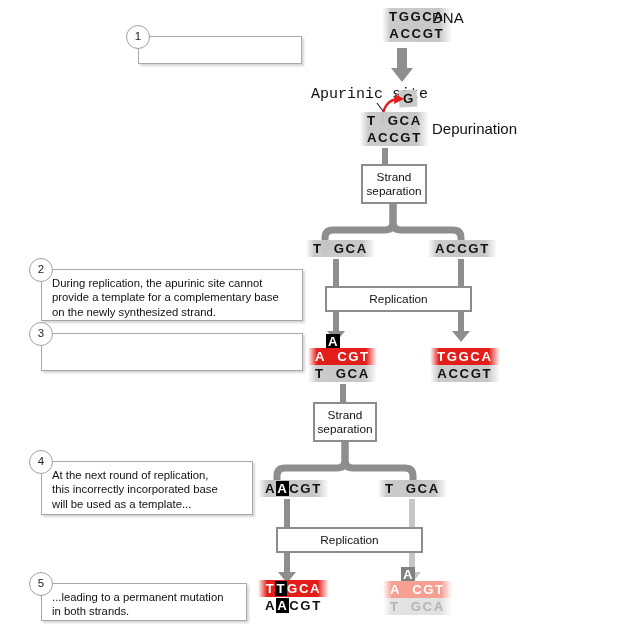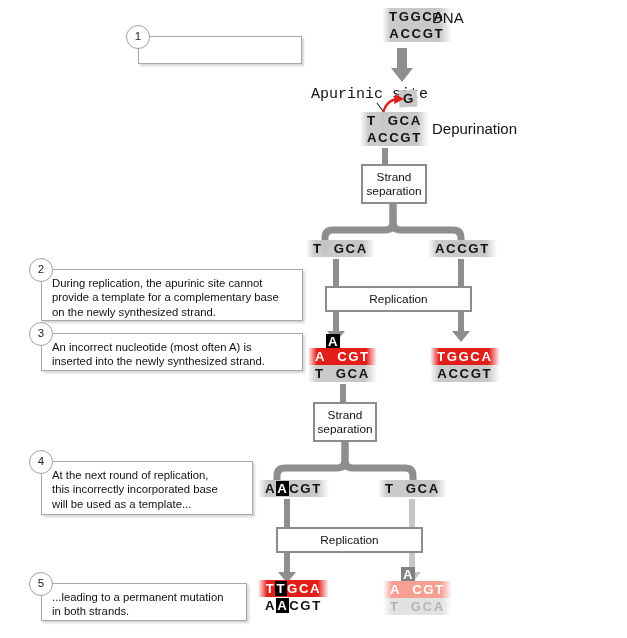--- a/index.html
+++ b/index.html
@@ -245,22 +245,20 @@
     <div class="arr-shaft" style="left:6px;top:0;width:6px;height:20px;"></div>
     <div class="arr-head" style="left:0px;top:19px;"></div>
   </div>
   <div class="arrow" style="left:452px;top:312px;width:20px;height:32px;">
     <div class="arr-shaft" style="left:6px;top:0;width:6px;height:20px;"></div>
     <div class="arr-head" style="left:0px;top:19px;"></div>
   </div>
 
   <div class="callout" style="left:41px;top:333px;width:262px;height:38px;">
     <span class="stepnum">3</span>
-    <span class="lines">An incorrect nucleotide (most often A) is
-inserted into the newly synthesized strand.</span>
   </div>
 
   <div class="float-base" style="left:326px;top:334px;">A</div>
 
   <div class="seq" style="left:308px;top:348px;">
     <span class="strand bg-red"><span>A</span><span class="gap" style="border-color:#ffb3b0;"></span><span>CGT</span></span>
     <span class="strand bg-grey"><span>T</span><span class="gap"></span><span>GCA</span></span>
   </div>
 
   <div class="seq" style="left:430px;top:348px;">

